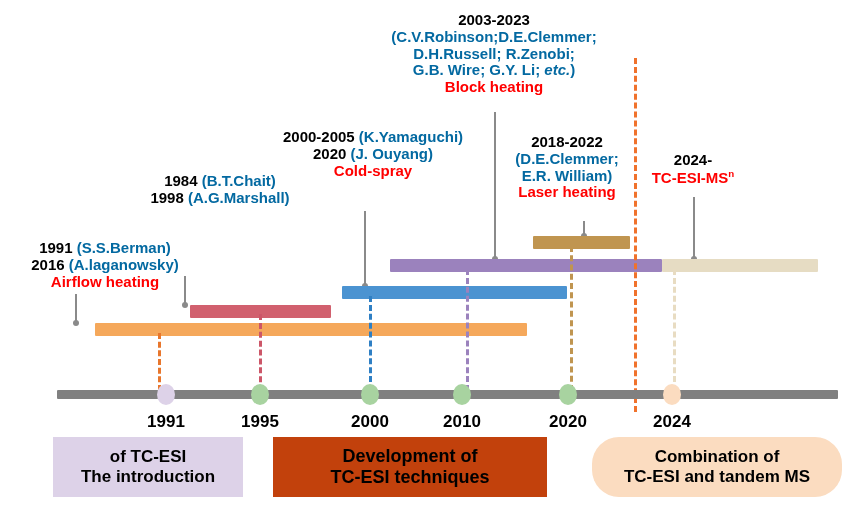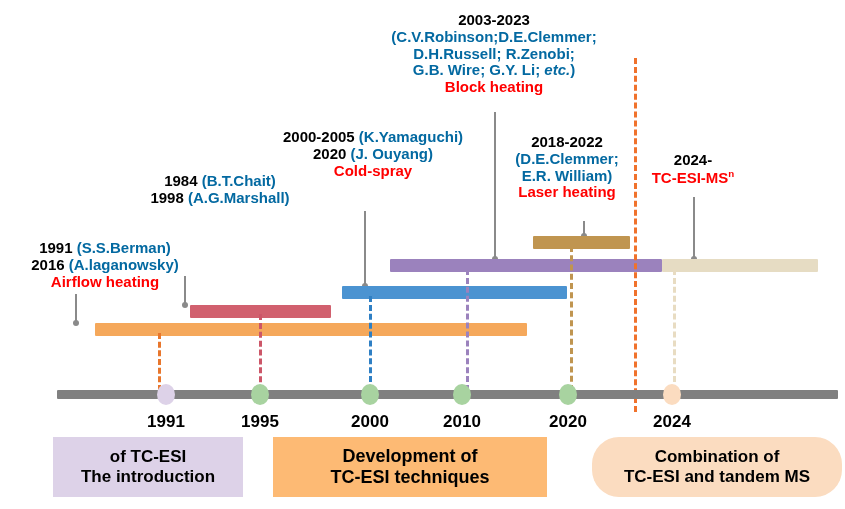--- a/index.html
+++ b/index.html
@@ -139,21 +139,21 @@
   <div class="tick-label" style="left:330px;top:412px;width:80px;font-size:17px;">2000</div>
   <div class="tick-label" style="left:422px;top:412px;width:80px;font-size:17px;">2010</div>
   <div class="tick-label" style="left:528px;top:412px;width:80px;font-size:17px;">2020</div>
   <div class="tick-label" style="left:632px;top:412px;width:80px;font-size:17px;">2024</div>
 
   <div class="phase" style="left:53px;top:437px;width:190px;height:60px;background:#ddd2e8;font-size:17px;">
     <span>of TC-ESI</span>
     <span>The introduction</span>
   </div>
 
-  <div class="phase" style="left:273px;top:437px;width:274px;height:60px;background:#fdba74;font-size:18px;text-align:center;">
+  <div class="phase" style="left:273px;top:437px;width:274px;height:60px;background:#c2410c;font-size:18px;text-align:center;">
     <span>Development of</span>
     <span>TC-ESI techniques</span>
   </div>
 
   <div class="phase" style="left:592px;top:437px;width:250px;height:60px;background:#fbdcc0;font-size:17px;border-radius:27px;">
     <span>Combination of</span>
     <span>TC-ESI and tandem MS</span>
   </div>
 
 </div>

